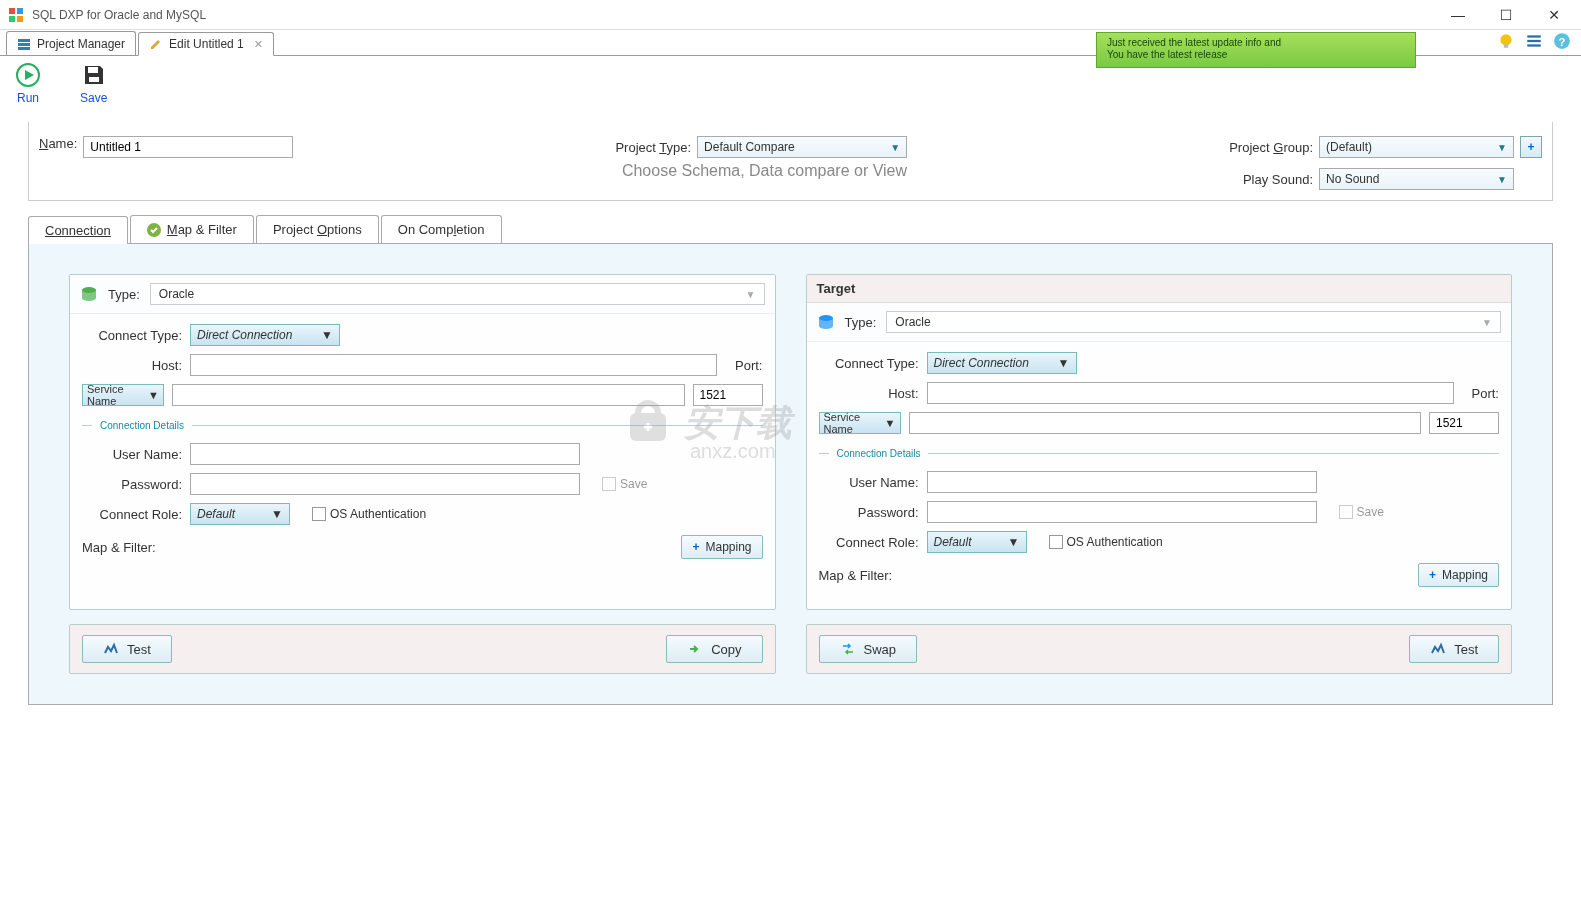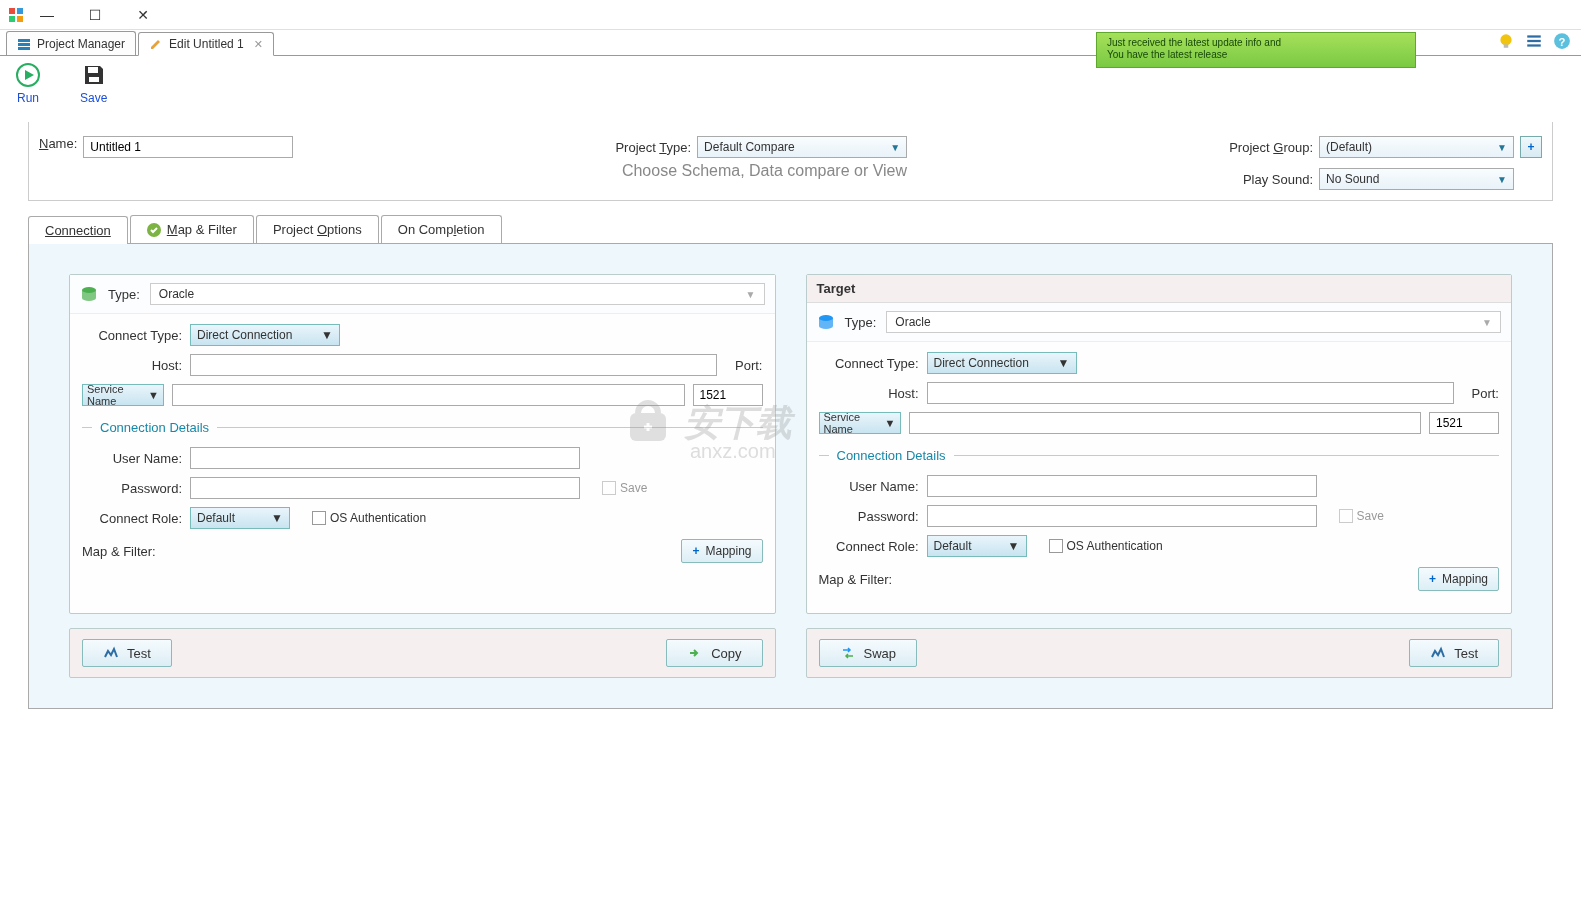--- a/index.html
+++ b/index.html
@@ -52,23 +52,23 @@
 
 .conn-area { border:1px solid #aaa; border-top:none; background:#edf7fc; padding:30px 40px; display:flex; gap:30px;}
 .conn-box { flex:1; background:#fefefe; border:1px solid #bcc; border-radius:2px; }
 .conn-title { background:#f6eff0; border-bottom:1px solid #ddd; padding:6px 10px; font-weight:bold; font-size:13px;}
 .conn-type-row { background:#fbfdfe; padding:8px 10px; display:flex; align-items:center; gap:10px; border-bottom:1px solid #eee;}
 .db-icon{width:18px;height:18px;}
 .type-combo{flex:1;border:1px solid #ccc;height:22px;display:flex;align-items:center;justify-content:space-between;padding:0 8px;background:#fff;cursor:pointer;}
 .conn-body{padding:10px 12px 14px 12px;}
 .frow{display:flex;align-items:center;margin-bottom:8px;gap:8px;}
 .flabel{width:100px;text-align:right;font-size:13px;}
-.bluecombo{border:1px solid #7bb;background:linear-gradient(#eaf5fb,#c8e4f0);height:22px;display:flex;align-items:center;justify-content:space-between;padding:0 6px;cursor:pointer;flex:0 0 150px;}
+.bluecombo{border:1px solid #7bb;background:linear-gradient(#eaf5fb,#c8e4f0);height:22px;display:flex;align-items:center;justify-content:space-between;padding:0 6px;cursor:pointer;flex:0 0 150px;font-style:italic;}
 .svcombo{border:1px solid #7bb;background:linear-gradient(#eaf5fb,#c8e4f0);height:22px;display:flex;align-items:center;justify-content:space-between;padding:0 4px;cursor:pointer;width:82px;font-size:11px;}
-.fieldset-label{color:#1888a8;font-size:13px;margin:6px 0;}
+.fieldset-label{color:#1888a8;font-size:10px;margin:6px 0;}
 .fieldset-line{display:flex;align-items:center;gap:8px;margin-bottom:6px;}
 .fieldset-line .dash{height:1px;background:#bcd;flex:1;}
 .cbox{width:14px;height:14px;border:1px solid #999;background:#fff;}
 .mapbtn{border:1px solid #8bb;background:linear-gradient(#f5fbfe,#dceef5);padding:4px 10px;display:flex;align-items:center;gap:6px;cursor:pointer;border-radius:2px;}
 .mapbtn .plus{color:#06c;font-weight:bold;}
 .actionrow{background:#f6eff0;border:1px solid #bcc;border-radius:2px;padding:10px 12px;margin-top:14px;display:flex;justify-content:space-between;}
 .actbtn{border:1px solid #8bb;background:linear-gradient(#f5fbfe,#dceef5);padding:5px 20px;display:flex;align-items:center;gap:8px;cursor:pointer;border-radius:2px;font-size:13px;}
 .actbtn .aic{width:16px;height:16px;display:inline-flex;}
 
 .watermark{position:absolute;left:620px;top:395px;font-size:36px;color:rgba(160,160,160,0.35);font-style:italic;pointer-events:none; z-index:5; display:flex;align-items:center;gap:8px;}
@@ -79,20 +79,21 @@
 
 <div class="titlebar">
   <span class="app-icon">
     <svg viewBox="0 0 16 16">
         <rect x="1" y="1" width="6" height="6" fill="#e74c3c"></rect>
         <rect x="9" y="1" width="6" height="6" fill="#3498db"></rect>
         <rect x="1" y="9" width="6" height="6" fill="#2ecc71"></rect>
         <rect x="9" y="9" width="6" height="6" fill="#f39c12"></rect>
       </svg>
   </span>
+  <span class="title">SQL DXP for Oracle and MySQL</span>
   <div class="winbtns">
     <div class="winbtn">—</div>
     <div class="winbtn">☐</div>
     <div class="winbtn">✕</div>
   </div>
 </div>
 
 <div class="tabstrip">
   <div class="tab">
     <span class="tab-icon">

